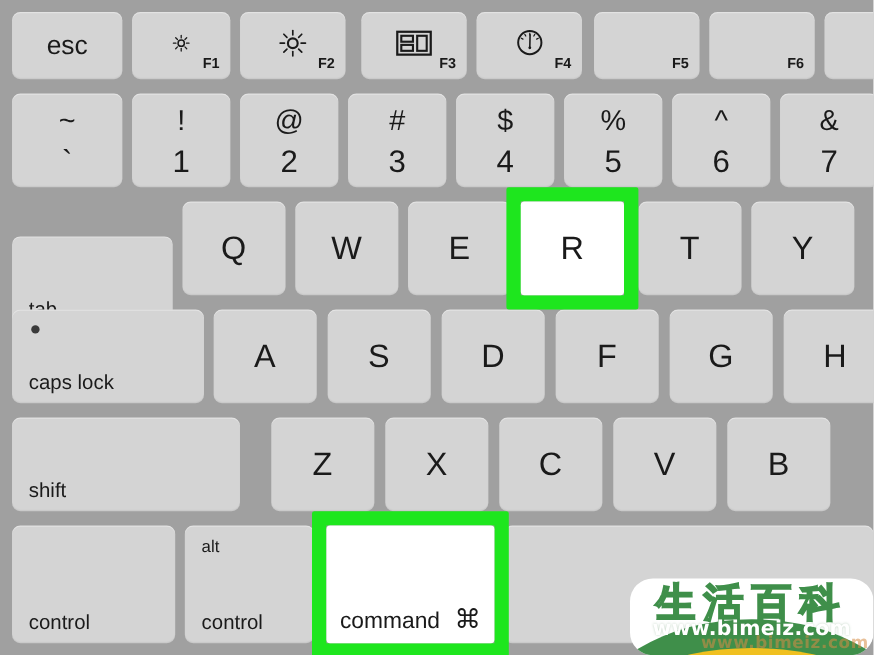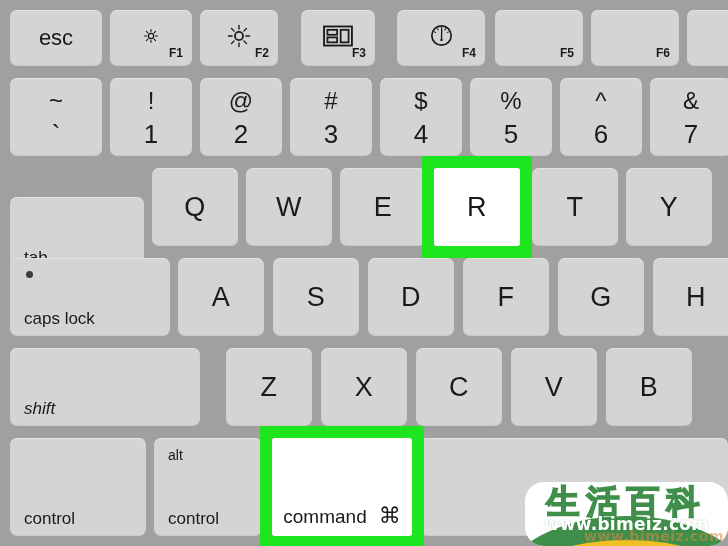--- a/index.html
+++ b/index.html
@@ -238,37 +238,37 @@
             <line x1="23.00" y1="16.00" x2="26.40" y2="16.00" stroke="#1a1a1a" stroke-width="1.7" stroke-linecap="round"></line>
             <line x1="20.95" y1="20.95" x2="23.35" y2="23.35" stroke="#1a1a1a" stroke-width="1.7" stroke-linecap="round"></line>
             <line x1="16.00" y1="23.00" x2="16.00" y2="26.40" stroke="#1a1a1a" stroke-width="1.7" stroke-linecap="round"></line>
             <line x1="11.05" y1="20.95" x2="8.65" y2="23.35" stroke="#1a1a1a" stroke-width="1.7" stroke-linecap="round"></line>
             <line x1="9.00" y1="16.00" x2="5.60" y2="16.00" stroke="#1a1a1a" stroke-width="1.7" stroke-linecap="round"></line>
             <line x1="11.05" y1="11.05" x2="8.65" y2="8.65" stroke="#1a1a1a" stroke-width="1.7" stroke-linecap="round"></line>
           </svg>
         </span>
         <span class="fn-num">F1</span>
       </div>
-      <div class="key" style="left: 200px; top: 10px; width: 78px; height: 56px;">
+      <div class="key" style="left: 200px; top: 10px; width: 88px; height: 56px;">
         <span class="fn-icon">
           <svg viewBox="0 0 32 32" width="26" height="26">
             <circle cx="16" cy="16" r="5" fill="none" stroke="#1a1a1a" stroke-width="2.2"></circle>
             <line x1="16.00" y1="7.50" x2="16.00" y2="3.00" stroke="#1a1a1a" stroke-width="1.7" stroke-linecap="round"></line>
             <line x1="22.01" y1="9.99" x2="25.19" y2="6.81" stroke="#1a1a1a" stroke-width="1.7" stroke-linecap="round"></line>
             <line x1="24.50" y1="16.00" x2="29.00" y2="16.00" stroke="#1a1a1a" stroke-width="1.7" stroke-linecap="round"></line>
             <line x1="22.01" y1="22.01" x2="25.19" y2="25.19" stroke="#1a1a1a" stroke-width="1.7" stroke-linecap="round"></line>
             <line x1="16.00" y1="24.50" x2="16.00" y2="29.00" stroke="#1a1a1a" stroke-width="1.7" stroke-linecap="round"></line>
             <line x1="9.99" y1="22.01" x2="6.81" y2="25.19" stroke="#1a1a1a" stroke-width="1.7" stroke-linecap="round"></line>
             <line x1="7.50" y1="16.00" x2="3.00" y2="16.00" stroke="#1a1a1a" stroke-width="1.7" stroke-linecap="round"></line>
             <line x1="9.99" y1="9.99" x2="6.81" y2="6.81" stroke="#1a1a1a" stroke-width="1.7" stroke-linecap="round"></line>
           </svg>
         </span>
         <span class="fn-num">F2</span>
       </div>
-      <div class="key" style="left: 301px; top: 10px; width: 74px; height: 56px;">
+      <div class="key" style="left: 301px; top: 10px; width: 88px; height: 56px;">
         <span class="fn-icon">
           <svg viewBox="0 0 34 24" width="30" height="22">
             <rect x="1.2" y="1.2" width="31.6" height="21.6" fill="none" stroke="#1a1a1a" stroke-width="2.1"></rect>
             <rect x="5" y="5" width="11" height="5.6" fill="none" stroke="#1a1a1a" stroke-width="2"></rect>
             <rect x="5" y="13.6" width="11" height="5.6" fill="none" stroke="#1a1a1a" stroke-width="2"></rect>
             <rect x="20" y="5" width="9" height="14.2" fill="none" stroke="#1a1a1a" stroke-width="2"></rect>
           </svg>
         </span>
         <span class="fn-num">F3</span>
       </div>
@@ -365,21 +365,21 @@
       </div>
       <div class="key center" style="left: 463px; top: 258px; width: 86px; height: 78px;">
         <span>F</span>
       </div>
       <div class="key center" style="left: 558px; top: 258px; width: 86px; height: 78px;">
         <span>G</span>
       </div>
       <div class="key center" style="left: 653px; top: 258px; width: 86px; height: 78px;">
         <span>H</span>
       </div>
-      <div class="key" style="left: 10px; top: 348px; width: 190px; height: 78px; font-style: italic;">
+      <div class="key" style="left: 10px; top: 348px; width: 190px; height: 78px;">
         <span class="lbl-bl">shift</span>
       </div>
       <div class="key center" style="left: 226px; top: 348px; width: 86px; height: 78px;">
         <span>Z</span>
       </div>
       <div class="key center" style="left: 321px; top: 348px; width: 86px; height: 78px;">
         <span>X</span>
       </div>
       <div class="key center" style="left: 416px; top: 348px; width: 86px; height: 78px;">
         <span>C</span>

